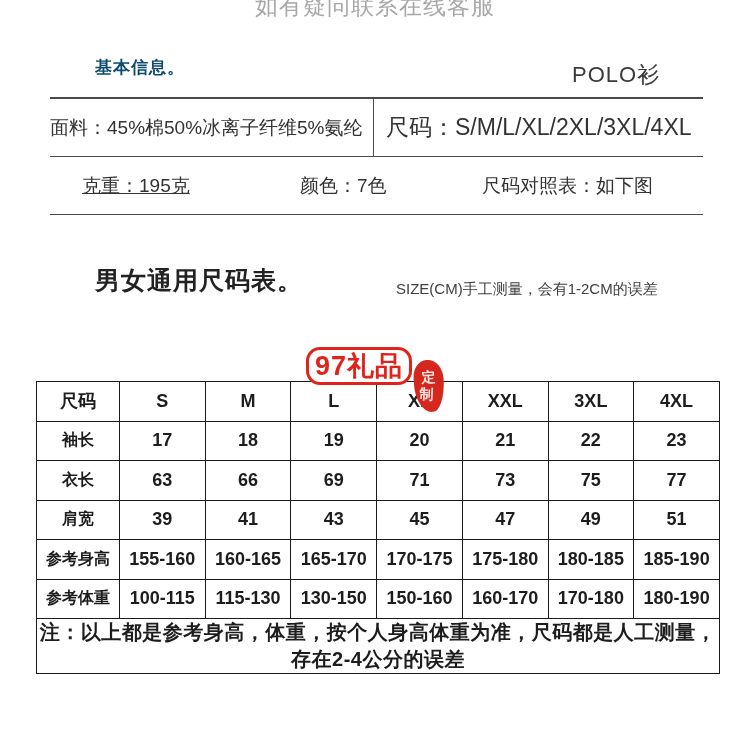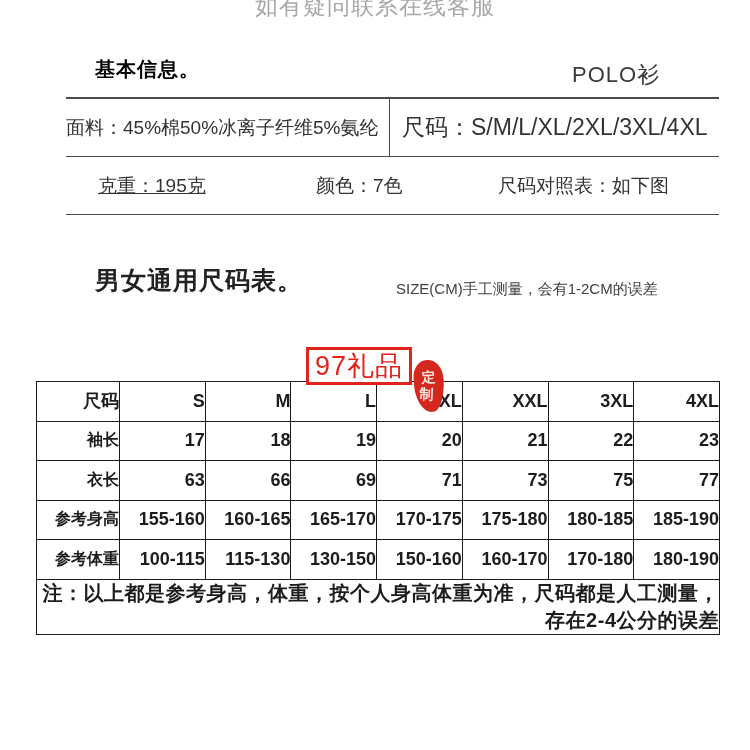--- a/index.html
+++ b/index.html
@@ -14,31 +14,30 @@
   
   .top-notice{
     position:absolute;top:-9px;left:0;right:0;
     text-align:center;
     font-size:23px;letter-spacing:1px;
     color:#a8a8a8;
   }
   
   .basic-title{
     position:absolute;left:95px;top:56px;
-    font-size:20px;font-weight:bold;color:#000000;letter-spacing:1px;
+    font-size:17px;font-weight:bold;color:#0c4a6e;letter-spacing:1px;
   }
   .product-type{
     position:absolute;left:572px;top:60px;
     font-size:22px;color:#3a3a3a;letter-spacing:1px;
   }
   
   .info-table{
     position:absolute;left:50px;top:97px;width:653px;
     border-top:2px solid #4a4a4a;
-    margin-left:16px;
   }
   .info-row1{
     display:flex;align-items:stretch;height:57px;
     border-bottom:1.5px solid #4a4a4a;
   }
   .info-cell-fabric{
     width:323px;display:flex;align-items:center;
     font-size:19px;color:#333;
   }
   .info-cell-sizes{
@@ -64,45 +63,45 @@
     font-size:25px;font-weight:bold;color:#222;letter-spacing:1px;
   }
   .measure-note{
     position:absolute;left:396px;top:280px;
     font-size:15px;color:#404040;
   }
   
   .wm-badge{
     position:absolute;left:306px;top:347px;
     width:100px;height:32px;
-    border:3px solid #e0241b;border-radius:0;
+    border:3px solid #e0241b;border-radius:14px;
     background:#fff;z-index:5;
     display:flex;align-items:center;justify-content:center;
-    font-size:27px;font-weight:normal;color:#e0241b;letter-spacing:1px;
+    font-size:27px;font-weight:bold;color:#e0241b;letter-spacing:1px;
   }
   .wm-seal{
     position:absolute;left:414px;top:360px;
     width:30px;height:52px;
     background:#d4281e;z-index:6;
     border-radius:48% 52% 42% 58% / 34% 40% 64% 60%;
     transform:rotate(-3deg);
     display:flex;flex-direction:column;align-items:center;justify-content:center;
     color:rgba(255,240,237,0.95);
     font-size:14px;font-weight:bold;line-height:1.25;
   }
   .wm-seal span:last-child{transform:rotate(6deg) translateX(-3px);}
   
   .size-table{
     position:absolute;left:36px;top:381px;width:684px;
     border-collapse:collapse;table-layout:fixed;
     z-index:1;
   }
   .size-table th,.size-table td{
     border:1.5px solid #1b1b1b;
-    text-align:right;vertical-align:middle;
+    text-align:center;vertical-align:middle;
     font-weight:bold;color:#1d1d1d;
     height:38.5px;padding:0;
     font-size:18px;
   }
   .size-table col.c-label{width:83px;}
   .size-table td.row-label{font-size:16px;}
   .size-table td.note-cell{
     height:43px;font-size:20px;letter-spacing:0.5px;margin-top:13px;
   }
 </style>
@@ -178,20 +177,30 @@
           <td class="row-label">衣长</td>
           <td>63</td>
           <td>66</td>
           <td>69</td>
           <td>71</td>
           <td>73</td>
           <td>75</td>
           <td>77</td>
         </tr>
         <tr>
+          <td class="row-label">肩宽</td>
+          <td>39</td>
+          <td>41</td>
+          <td>43</td>
+          <td>45</td>
+          <td>47</td>
+          <td>49</td>
+          <td>51</td>
+        </tr>
+        <tr>
           <td class="row-label">参考身高</td>
           <td>155-160</td>
           <td>160-165</td>
           <td>165-170</td>
           <td>170-175</td>
           <td>175-180</td>
           <td>180-185</td>
           <td>185-190</td>
         </tr>
         <tr>

